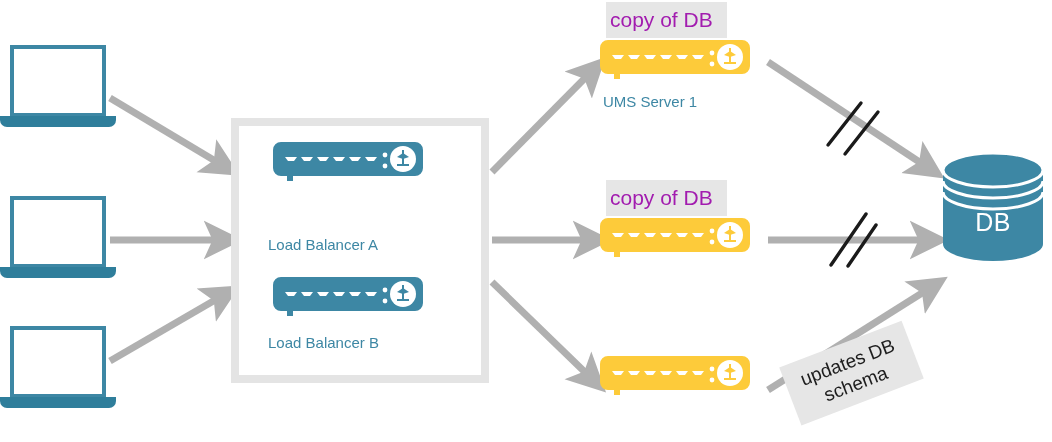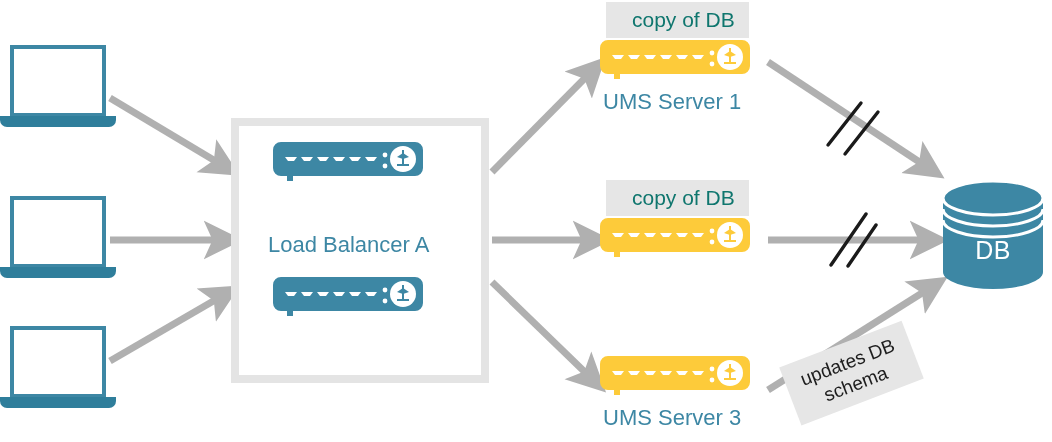--- a/index.html
+++ b/index.html
@@ -49,33 +49,33 @@
   .srv{
     position:absolute;
     width:150px; height:44px;
   }
   .srv svg{display:block;width:150px;height:44px;}
 
   
   .cap{
     position:absolute;
     color:#3d87a4;
-    font-size:22px;
+    font-size:15px;
     line-height:26px;
     white-space:nowrap;
   }
 
   
   .badge{
     position:absolute;
     background:#e6e6e6;
-    color:#0f766e;
+    color:#a21caf;
     font-size:21px;
     line-height:21px;
-    padding:7px 14px 8px 26px;
+    padding:7px 14px 8px 4px;
     white-space:nowrap;
   }
   .badge-rot{
     position:absolute;
     background:#e6e6e6;
     color:#1d1d1d;
     font-size:19px;
     line-height:23px;
     padding:8px 16px;
     text-align:center;
@@ -192,20 +192,21 @@
         <circle cx="130" cy="19" r="13"></circle>
       </g>
       <g fill="#3d87a4">
         <path d="M129,10 h2 v16 h-2 Z"></path>
         <path d="M130,13 l6,4 -6,2 Z"></path>
         <path d="M130,13 l-6,4 6,2 Z"></path>
         <path d="M124,24 h12 v2 h-12 Z"></path>
       </g>
     </svg>
   </div>
+  <div class="cap" style="left:268px; top:330px;">Load Balancer B</div>
 
   <div class="badge" style="left:606px; top:2px;">copy of DB</div>
   <div class="srv" style="left:600px; top:38px;">
     <svg viewBox="0 0 150 44">
       <path fill="#fdcb3a" d="M8,2 H142 a8,8 0 0 1 8,8 V28 a8,8 0 0 1 -8,8 H20 V41 H14 V36 H8 a8,8 0 0 1 -8,-8 V10 a8,8 0 0 1 8,-8 Z"></path>
       <g fill="#ffffff">
         <path d="M12,17 h12 l-3,4 h-6 Z"></path>
         <path d="M28,17 h12 l-3,4 h-6 Z"></path>
         <path d="M44,17 h12 l-3,4 h-6 Z"></path>
         <path d="M60,17 h12 l-3,4 h-6 Z"></path>
@@ -264,26 +265,25 @@
         <circle cx="130" cy="19" r="13"></circle>
       </g>
       <g fill="#fdcb3a">
         <path d="M129,10 h2 v16 h-2 Z"></path>
         <path d="M130,13 l6,4 -6,2 Z"></path>
         <path d="M130,13 l-6,4 6,2 Z"></path>
         <path d="M124,24 h12 v2 h-12 Z"></path>
       </g>
     </svg>
   </div>
-  <div class="cap" style="left:603px; top:405px;">UMS Server 3</div>
 
   <div class="badge-rot" style="left:786px; top:342px;">updates DB
 schema</div>
 
-  <div class="db" style="left:941px; top:180px;">
+  <div class="db" style="left:941px; top:152px;">
     <svg width="104" height="110" viewBox="0 0 104 110">
       <path fill="#3d87a4" d="M2,18 a50,17 0 0 1 100,0 V92 a50,17 0 0 1 -100,0 Z"></path>
       <ellipse cx="52" cy="18" rx="50" ry="17" fill="#3d87a4" stroke="#ffffff" stroke-width="3"></ellipse>
       <path d="M2,29 a50,17 0 0 0 100,0" fill="none" stroke="#ffffff" stroke-width="3"></path>
       <path d="M2,40 a50,17 0 0 0 100,0" fill="none" stroke="#ffffff" stroke-width="3"></path>
     </svg>
     <div class="dbtext">DB</div>
   </div>
 
 </div>

